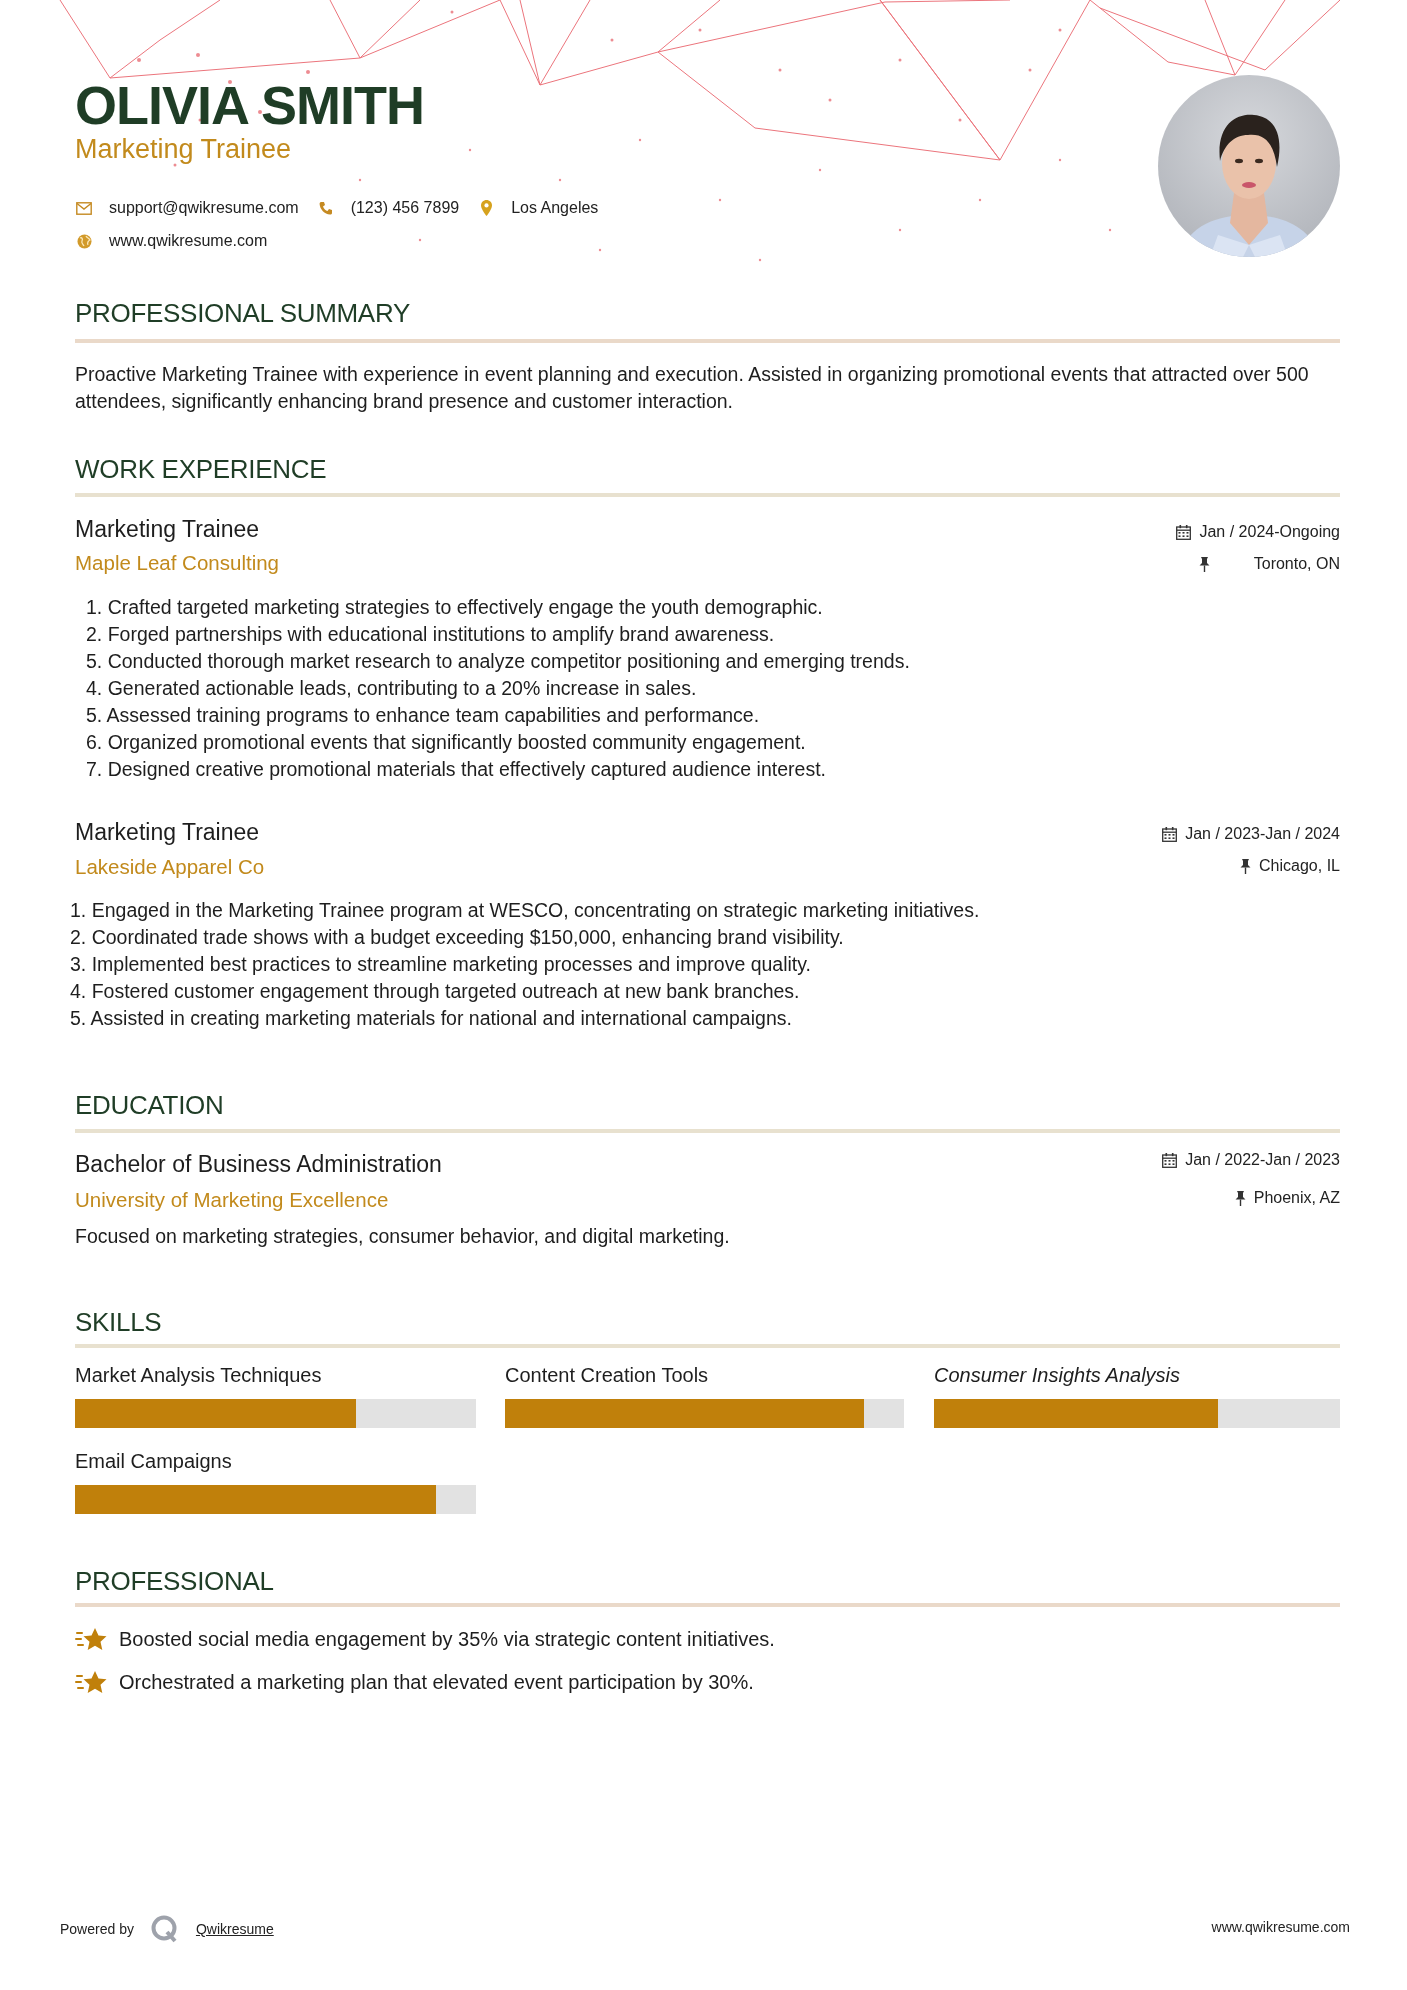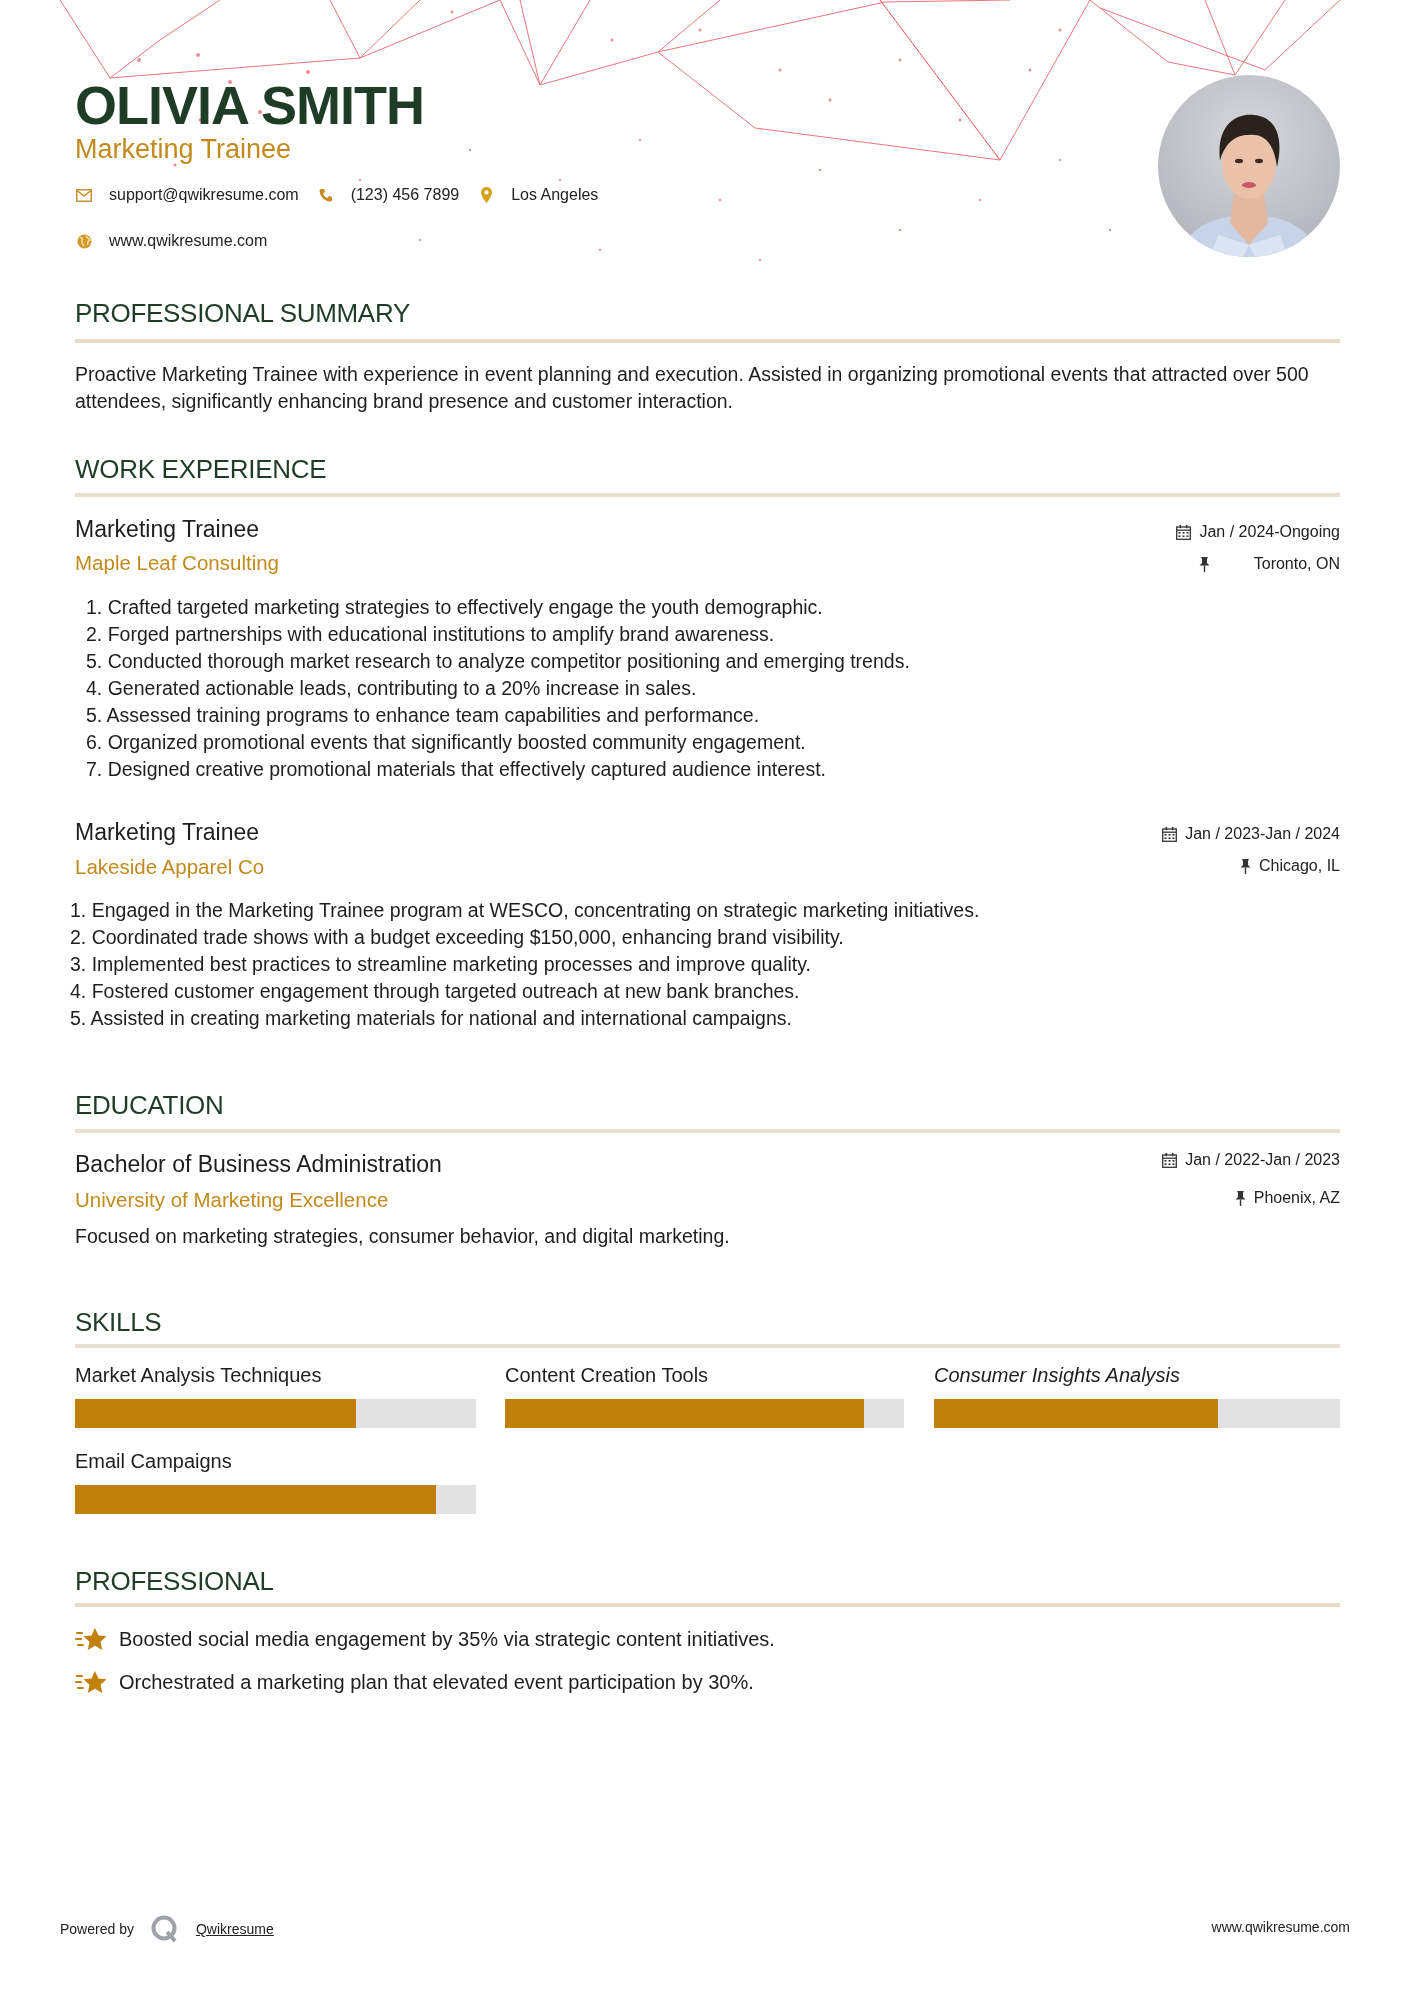--- a/index.html
+++ b/index.html
@@ -84,21 +84,21 @@
       <circle cx="1110" cy="230" r="1.2"></circle>
     <circle cx="420" cy="240" r="1.2"></circle>
       <circle cx="600" cy="250" r="1.2"></circle>
       <circle cx="760" cy="260" r="1.2"></circle>
   </g>
 </svg>
 
 <div class="abs name">OLIVIA SMITH</div>
 <div class="abs jobtitle">Marketing Trainee</div>
 
-<div class="abs contact" style="left:75px; top:186px;">
+<div class="abs contact" style="left:75px; top:199px;">
   <span class="ic">
     <svg width="16" height="13" viewBox="0 0 16 13">
         <rect x="0.8" y="0.8" width="14.4" height="11.4" fill="none" stroke="#c58a22" stroke-width="1.4"></rect>
         <polyline points="1,1.5 8,7 15,1.5" fill="none" stroke="#c58a22" stroke-width="1.4"></polyline>
       </svg>
   </span>
   <span class="txt">support@qwikresume.com</span>
   <span class="ic">
     <svg width="14" height="14" viewBox="0 0 14 14">
         <path d="M2 1 L5 1 L6 4 L4 5.5 C5 8 6.5 9.5 8.5 10 L10 8 L13 9 L13 12 C13 13 12 13.5 11 13.5 C5.5 13 1 8.5 0.6 3 C0.6 2 1 1 2 1 Z" fill="#c58a22"></path>

